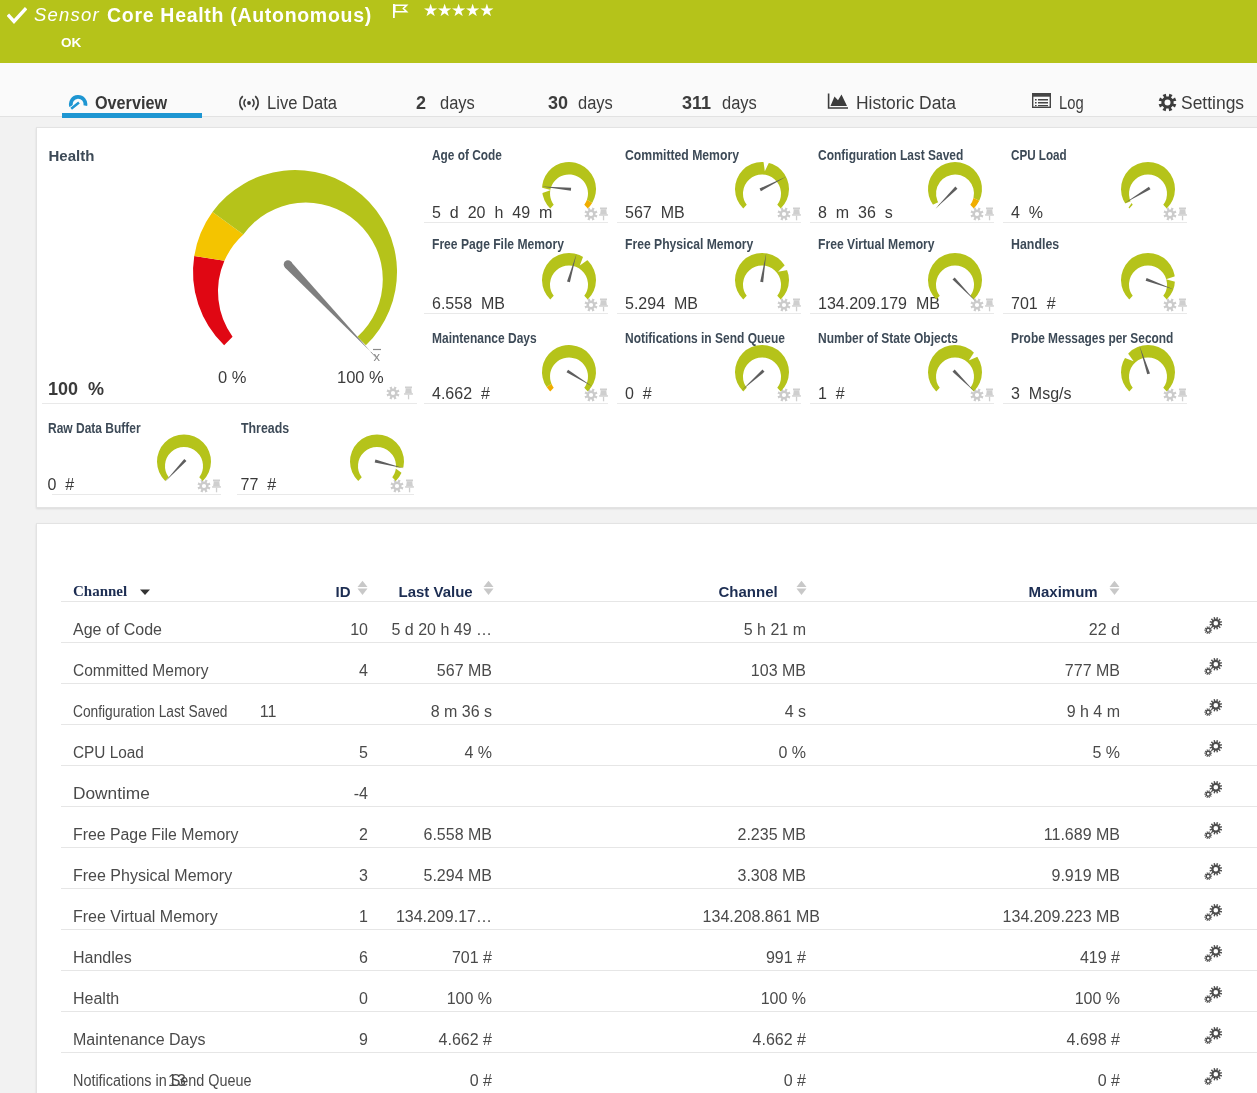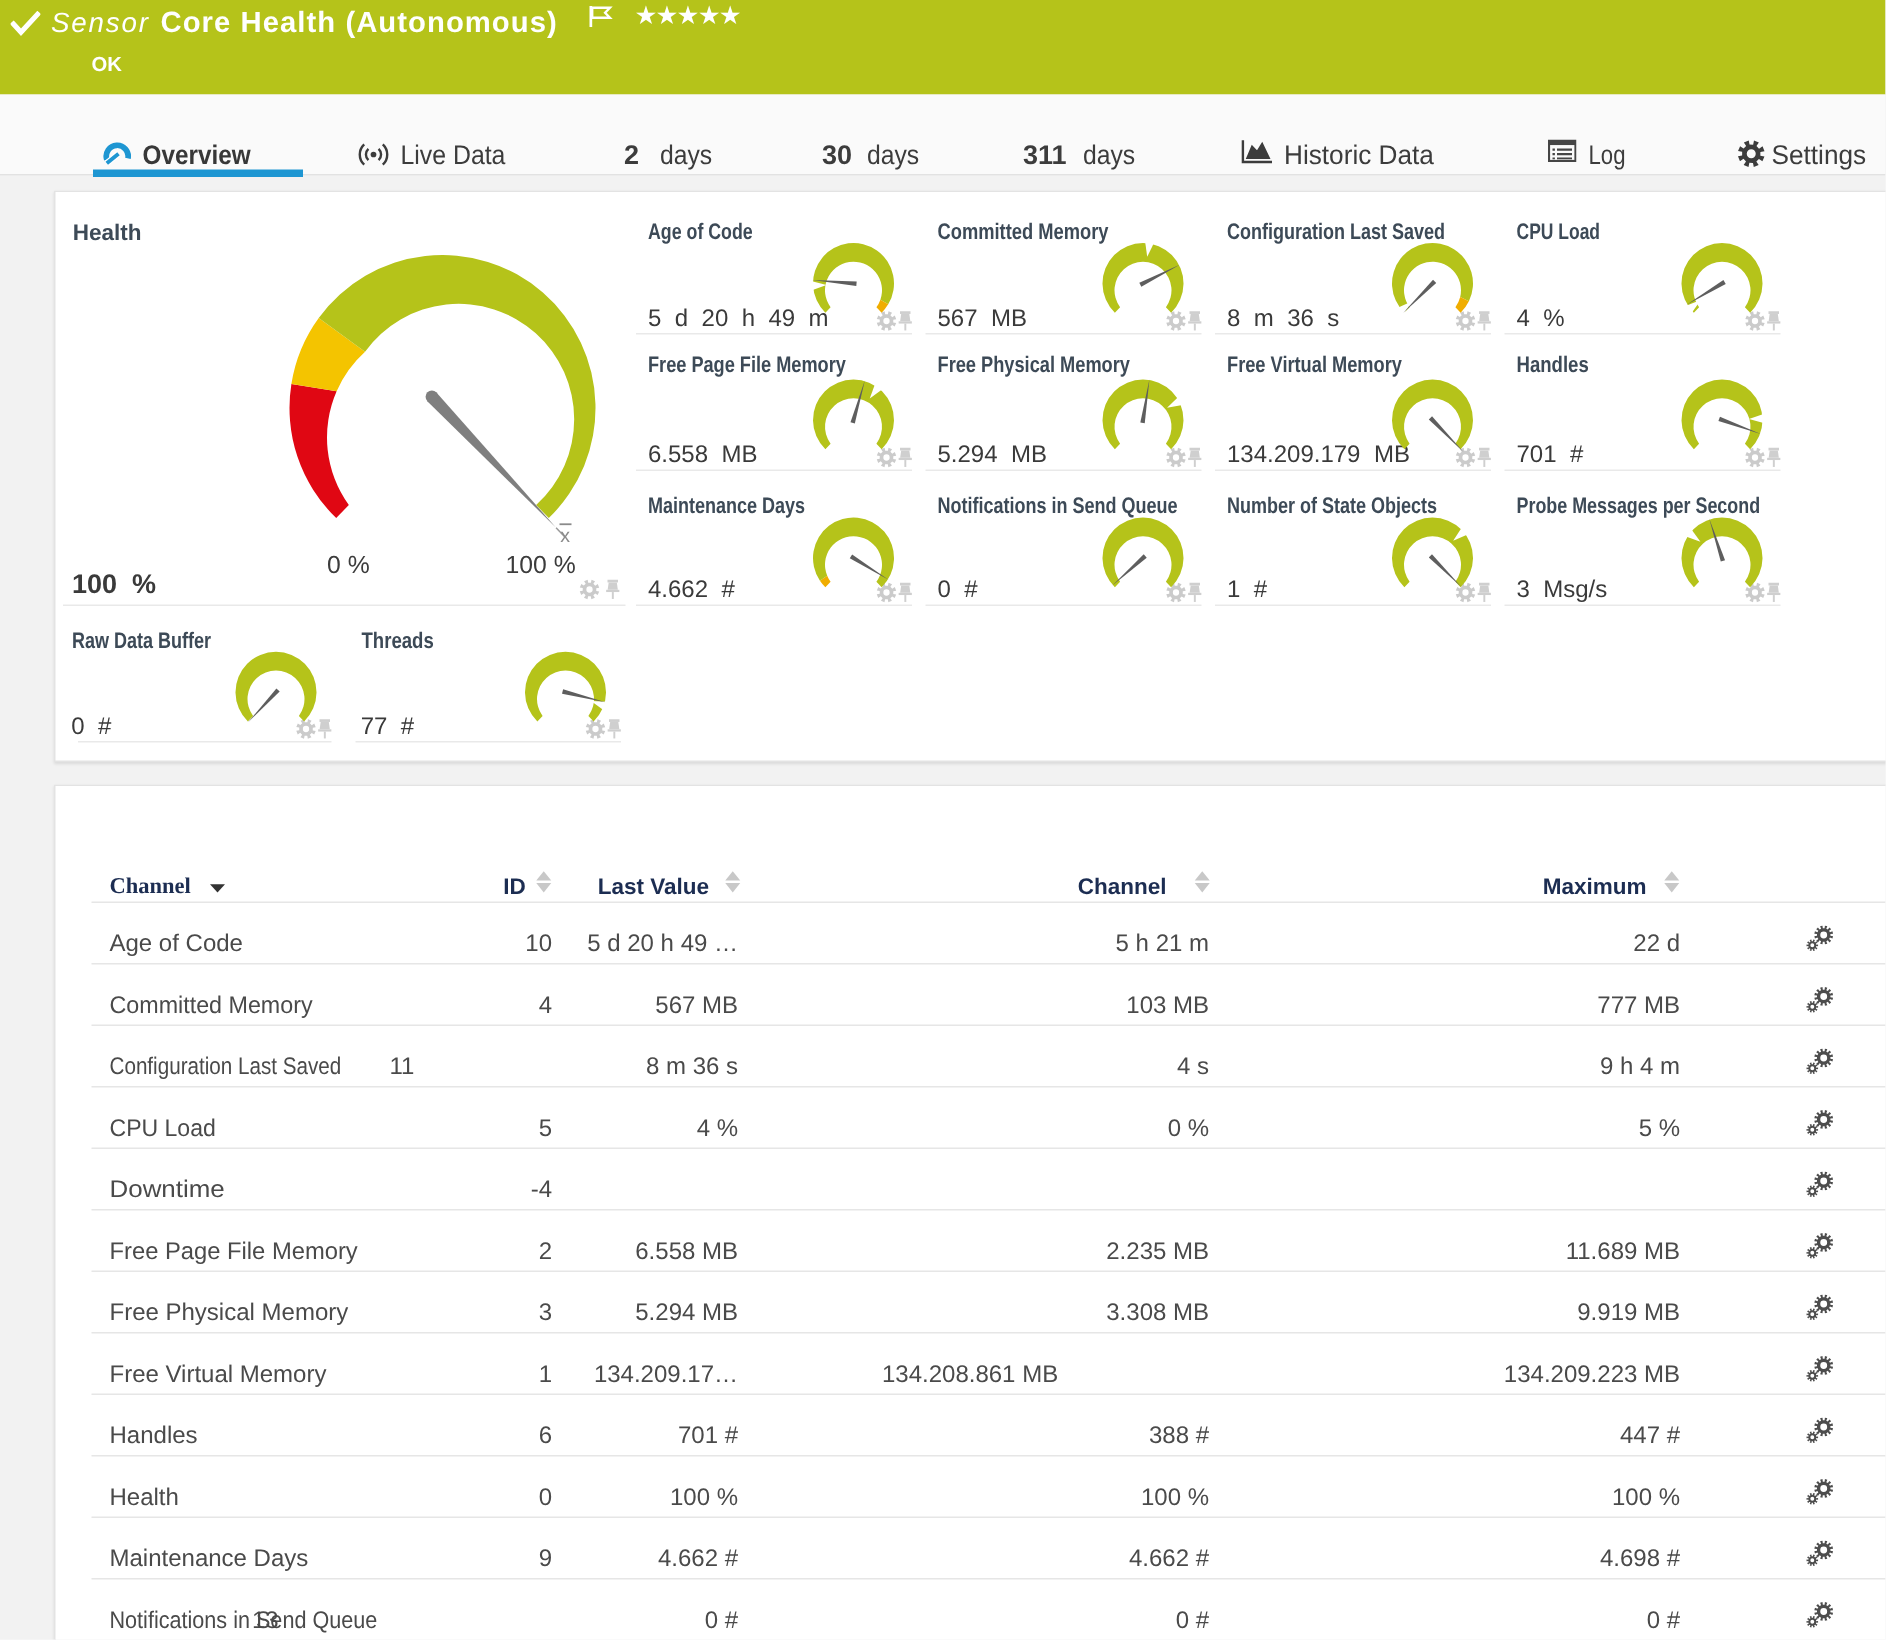--- a/index.html
+++ b/index.html
@@ -393,32 +393,32 @@
 <div class="abs rowtxt" style="left:606px;top:867px;width:200px;text-align:right;">3.308 MB</div>
 <div class="abs rowtxt" style="left:920px;top:867px;width:200px;text-align:right;">9.919 MB</div>
 <svg class="abs" style="left:1201.5px;top:863px" width="22" height="20" viewBox="0 0 22 20">
     <path d="M20.05,5.48 L19.62,3.89 L17.96,4.58 L17.37,3.56 L18.8,2.46 L17.64,1.3 L16.54,2.73 L15.52,2.14 L16.21,0.48 L14.62,0.05 L14.39,1.84 L13.21,1.84 L12.98,0.05 L11.39,0.48 L12.08,2.14 L11.06,2.73 L9.96,1.3 L8.8,2.46 L10.23,3.56 L9.64,4.58 L7.98,3.89 L7.55,5.48 L9.34,5.71 L9.34,6.89 L7.55,7.12 L7.98,8.71 L9.64,8.02 L10.23,9.04 L8.8,10.14 L9.96,11.3 L11.06,9.87 L12.08,10.46 L11.39,12.12 L12.98,12.55 L13.21,10.76 L14.39,10.76 L14.62,12.55 L16.21,12.12 L15.52,10.46 L16.54,9.87 L17.64,11.3 L18.8,10.14 L17.37,9.04 L17.96,8.02 L19.62,8.71 L20.05,7.12 L18.26,6.89 L18.26,5.71 Z M16.1,6.3 A2.3,2.3 0 1 0 11.5,6.3 A2.3,2.3 0 1 0 16.1,6.3 Z" fill="#4d4d4d" fill-rule="evenodd"></path>
     <path d="M10.05,13.81 L10.05,12.59 L8.87,12.78 L8.61,11.97 L9.67,11.43 L8.96,10.44 L8.11,11.29 L7.43,10.79 L7.97,9.73 L6.81,9.35 L6.62,10.53 L5.78,10.53 L5.59,9.35 L4.43,9.73 L4.97,10.79 L4.29,11.29 L3.44,10.44 L2.73,11.43 L3.79,11.97 L3.53,12.78 L2.35,12.59 L2.35,13.81 L3.53,13.62 L3.79,14.43 L2.73,14.97 L3.44,15.96 L4.29,15.11 L4.97,15.61 L4.43,16.67 L5.59,17.05 L5.78,15.87 L6.62,15.87 L6.81,17.05 L7.97,16.67 L7.43,15.61 L8.11,15.11 L8.96,15.96 L9.67,14.97 L8.61,14.43 L8.87,13.62 Z M7.5,13.2 A1.3,1.3 0 1 0 4.9,13.2 A1.3,1.3 0 1 0 7.5,13.2 Z" fill="#4d4d4d" fill-rule="evenodd"></path>
   </svg>
 <div class="hline" style="left:61px;top:888px;width:1196px;background:#e6e6e6;"></div>
 <div class="abs rowtxt" style="left:73px;top:908px;transform:scaleX(1.0);">Free Virtual Memory</div>
 <div class="abs rowtxt" style="left:168px;top:908px;width:200px;text-align:right;">1</div>
 <div class="abs rowtxt" style="left:292px;top:908px;width:200px;text-align:right;">134.209.17…</div>
-<div class="abs rowtxt" style="left:588px;top:908px;width:200px;">134.208.861 MB</div>
+<div class="abs rowtxt" style="left:620px;top:908px;width:200px;text-align:right;">134.208.861 MB</div>
 <div class="abs rowtxt" style="left:920px;top:908px;width:200px;text-align:right;">134.209.223 MB</div>
 <svg class="abs" style="left:1201.5px;top:904px" width="22" height="20" viewBox="0 0 22 20">
     <path d="M20.05,5.48 L19.62,3.89 L17.96,4.58 L17.37,3.56 L18.8,2.46 L17.64,1.3 L16.54,2.73 L15.52,2.14 L16.21,0.48 L14.62,0.05 L14.39,1.84 L13.21,1.84 L12.98,0.05 L11.39,0.48 L12.08,2.14 L11.06,2.73 L9.96,1.3 L8.8,2.46 L10.23,3.56 L9.64,4.58 L7.98,3.89 L7.55,5.48 L9.34,5.71 L9.34,6.89 L7.55,7.12 L7.98,8.71 L9.64,8.02 L10.23,9.04 L8.8,10.14 L9.96,11.3 L11.06,9.87 L12.08,10.46 L11.39,12.12 L12.98,12.55 L13.21,10.76 L14.39,10.76 L14.62,12.55 L16.21,12.12 L15.52,10.46 L16.54,9.87 L17.64,11.3 L18.8,10.14 L17.37,9.04 L17.96,8.02 L19.62,8.71 L20.05,7.12 L18.26,6.89 L18.26,5.71 Z M16.1,6.3 A2.3,2.3 0 1 0 11.5,6.3 A2.3,2.3 0 1 0 16.1,6.3 Z" fill="#4d4d4d" fill-rule="evenodd"></path>
     <path d="M10.05,13.81 L10.05,12.59 L8.87,12.78 L8.61,11.97 L9.67,11.43 L8.96,10.44 L8.11,11.29 L7.43,10.79 L7.97,9.73 L6.81,9.35 L6.62,10.53 L5.78,10.53 L5.59,9.35 L4.43,9.73 L4.97,10.79 L4.29,11.29 L3.44,10.44 L2.73,11.43 L3.79,11.97 L3.53,12.78 L2.35,12.59 L2.35,13.81 L3.53,13.62 L3.79,14.43 L2.73,14.97 L3.44,15.96 L4.29,15.11 L4.97,15.61 L4.43,16.67 L5.59,17.05 L5.78,15.87 L6.62,15.87 L6.81,17.05 L7.97,16.67 L7.43,15.61 L8.11,15.11 L8.96,15.96 L9.67,14.97 L8.61,14.43 L8.87,13.62 Z M7.5,13.2 A1.3,1.3 0 1 0 4.9,13.2 A1.3,1.3 0 1 0 7.5,13.2 Z" fill="#4d4d4d" fill-rule="evenodd"></path>
   </svg>
 <div class="hline" style="left:61px;top:929px;width:1196px;background:#e6e6e6;"></div>
 <div class="abs rowtxt" style="left:73px;top:949px;transform:scaleX(1.0);">Handles</div>
 <div class="abs rowtxt" style="left:168px;top:949px;width:200px;text-align:right;">6</div>
 <div class="abs rowtxt" style="left:292px;top:949px;width:200px;text-align:right;">701 #</div>
-<div class="abs rowtxt" style="left:606px;top:949px;width:200px;text-align:right;">388 #</div>
-<div class="abs rowtxt" style="left:920px;top:949px;width:200px;text-align:right;">447 #</div>
+<div class="abs rowtxt" style="left:606px;top:949px;width:200px;text-align:right;">991 #</div>
+<div class="abs rowtxt" style="left:920px;top:949px;width:200px;text-align:right;">419 #</div>
 <svg class="abs" style="left:1201.5px;top:945px" width="22" height="20" viewBox="0 0 22 20">
     <path d="M20.05,5.48 L19.62,3.89 L17.96,4.58 L17.37,3.56 L18.8,2.46 L17.64,1.3 L16.54,2.73 L15.52,2.14 L16.21,0.48 L14.62,0.05 L14.39,1.84 L13.21,1.84 L12.98,0.05 L11.39,0.48 L12.08,2.14 L11.06,2.73 L9.96,1.3 L8.8,2.46 L10.23,3.56 L9.64,4.58 L7.98,3.89 L7.55,5.48 L9.34,5.71 L9.34,6.89 L7.55,7.12 L7.98,8.71 L9.64,8.02 L10.23,9.04 L8.8,10.14 L9.96,11.3 L11.06,9.87 L12.08,10.46 L11.39,12.12 L12.98,12.55 L13.21,10.76 L14.39,10.76 L14.62,12.55 L16.21,12.12 L15.52,10.46 L16.54,9.87 L17.64,11.3 L18.8,10.14 L17.37,9.04 L17.96,8.02 L19.62,8.71 L20.05,7.12 L18.26,6.89 L18.26,5.71 Z M16.1,6.3 A2.3,2.3 0 1 0 11.5,6.3 A2.3,2.3 0 1 0 16.1,6.3 Z" fill="#4d4d4d" fill-rule="evenodd"></path>
     <path d="M10.05,13.81 L10.05,12.59 L8.87,12.78 L8.61,11.97 L9.67,11.43 L8.96,10.44 L8.11,11.29 L7.43,10.79 L7.97,9.73 L6.81,9.35 L6.62,10.53 L5.78,10.53 L5.59,9.35 L4.43,9.73 L4.97,10.79 L4.29,11.29 L3.44,10.44 L2.73,11.43 L3.79,11.97 L3.53,12.78 L2.35,12.59 L2.35,13.81 L3.53,13.62 L3.79,14.43 L2.73,14.97 L3.44,15.96 L4.29,15.11 L4.97,15.61 L4.43,16.67 L5.59,17.05 L5.78,15.87 L6.62,15.87 L6.81,17.05 L7.97,16.67 L7.43,15.61 L8.11,15.11 L8.96,15.96 L9.67,14.97 L8.61,14.43 L8.87,13.62 Z M7.5,13.2 A1.3,1.3 0 1 0 4.9,13.2 A1.3,1.3 0 1 0 7.5,13.2 Z" fill="#4d4d4d" fill-rule="evenodd"></path>
   </svg>
 <div class="hline" style="left:61px;top:970px;width:1196px;background:#e6e6e6;"></div>
 <div class="abs rowtxt" style="left:73px;top:990px;transform:scaleX(1.0);">Health</div>
 <div class="abs rowtxt" style="left:168px;top:990px;width:200px;text-align:right;">0</div>
 <div class="abs rowtxt" style="left:292px;top:990px;width:200px;text-align:right;">100 %</div>
 <div class="abs rowtxt" style="left:606px;top:990px;width:200px;text-align:right;">100 %</div>
 <div class="abs rowtxt" style="left:920px;top:990px;width:200px;text-align:right;">100 %</div>

